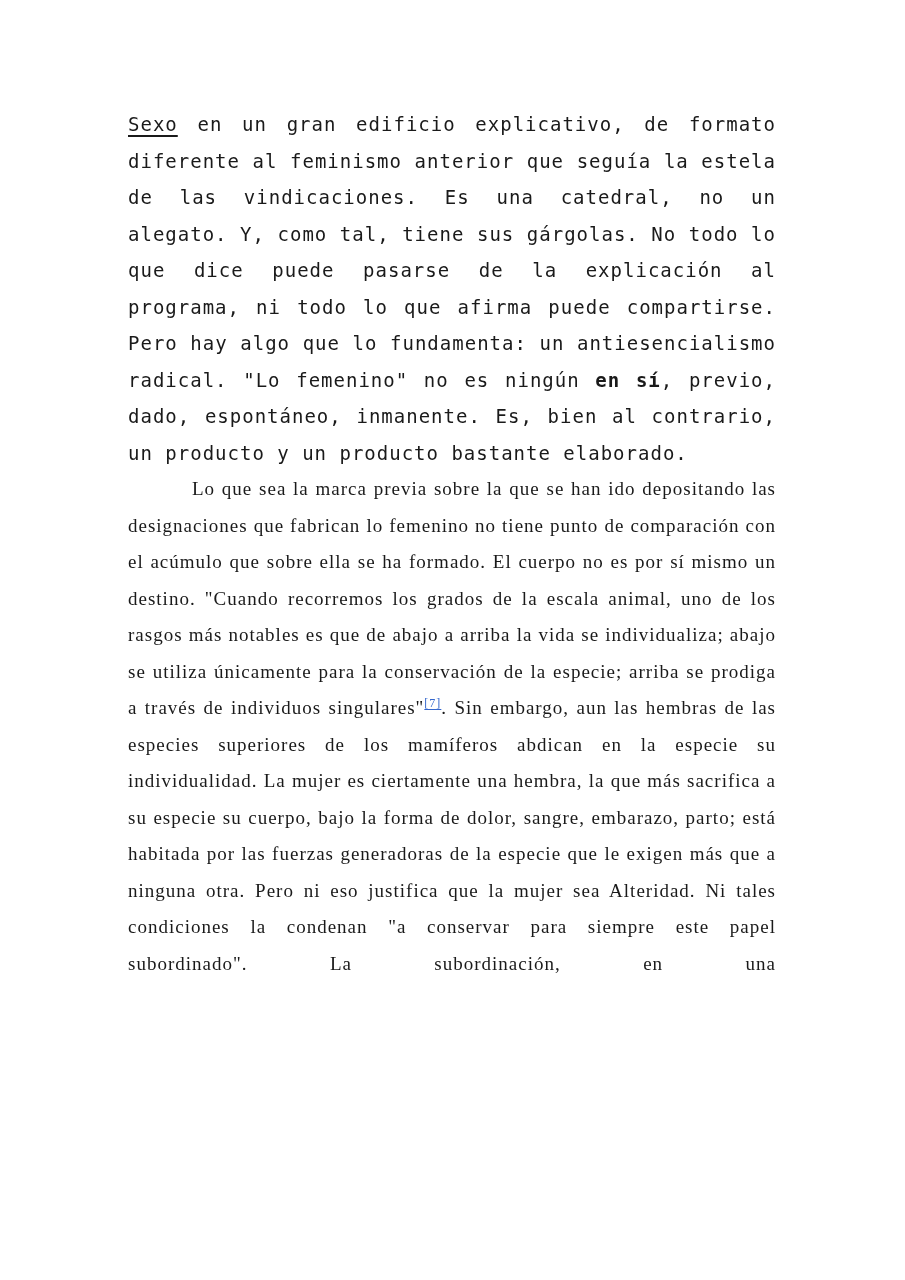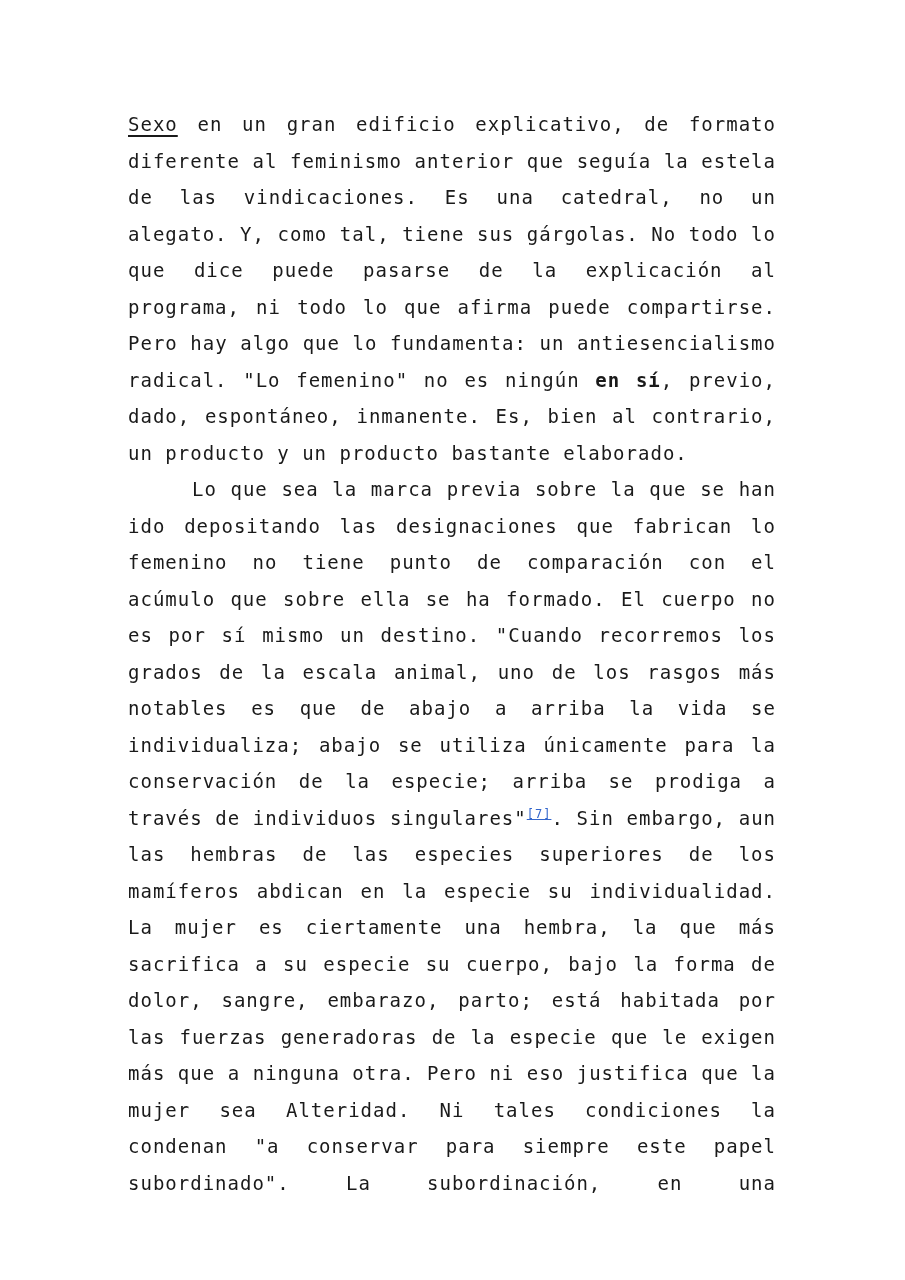--- a/index.html
+++ b/index.html
@@ -29,20 +29,21 @@
   }
   .para {
     margin: 0;
     padding: 0;
   }
   .para + .para {
     text-indent: 64px;
   }
   .para-last-justified {
     text-align-last: justify;
+    font-family: Liberation Serif, serif;
   }
   .underlined-lead {
     text-decoration: underline;
     text-underline-offset: 4px;
     text-decoration-thickness: 1.5px;
   }
   .bold-phrase {
     font-weight: bold;
   }
   .footnote-ref {

